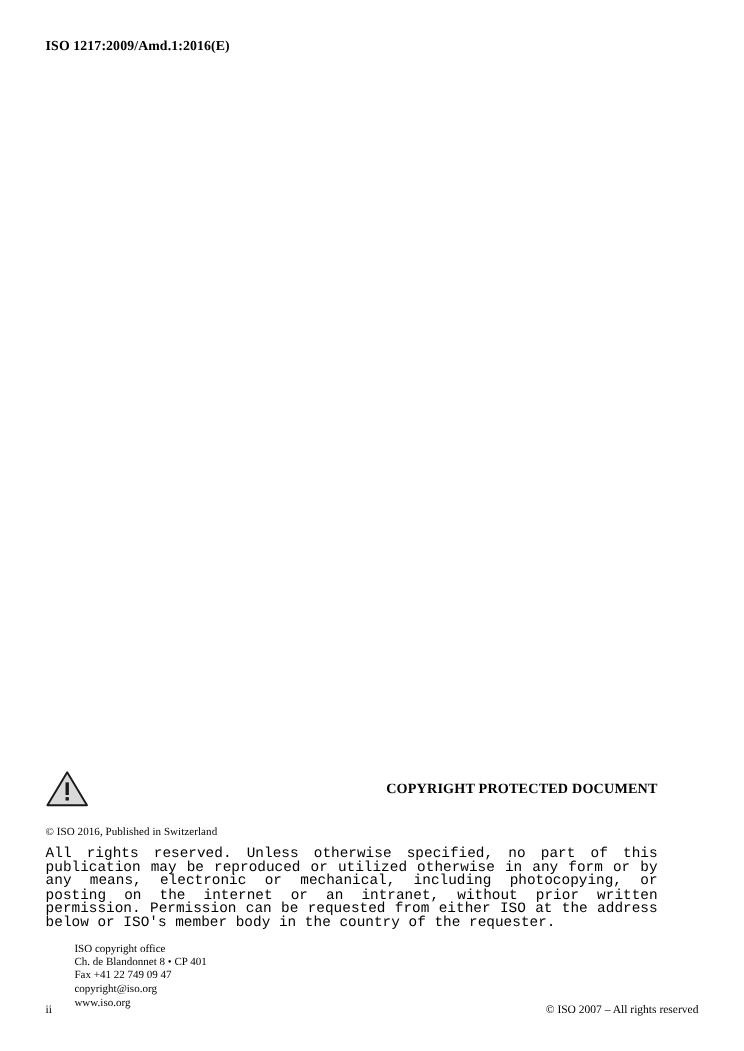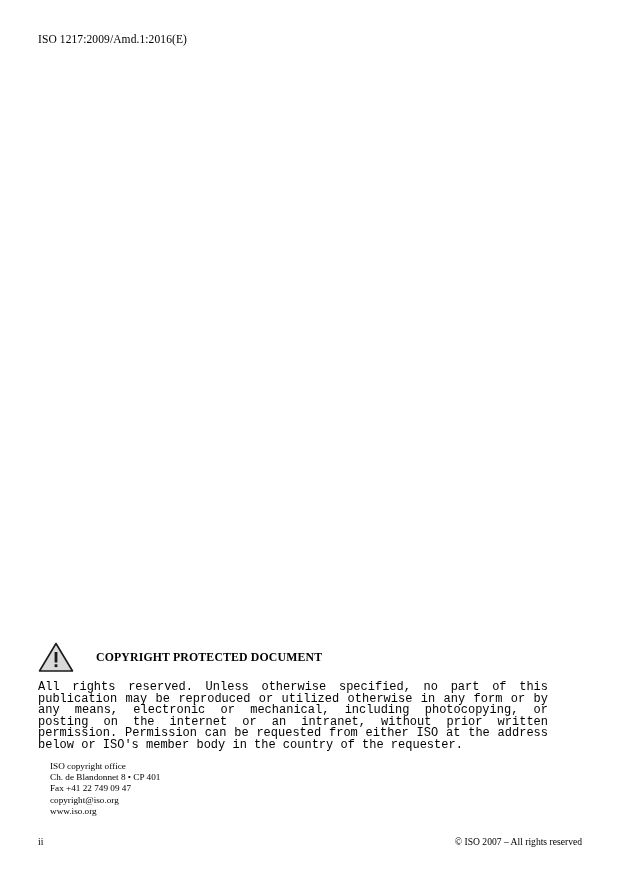--- a/index.html
+++ b/index.html
@@ -19,35 +19,36 @@
     position: absolute;
     inset: 0;
     width: 620px;
     height: 876px;
   }
   .header-title {
     position: absolute;
     left: 38px;
     top: 33px;
     font-family: "Liberation Serif", serif;
-    font-weight: normal;
+    font-weight: bold;
     font-size: 11.5px;
     letter-spacing: 0.1px;
     color: #000;
   }
   .copyright-block {
     position: absolute;
     left: 38px;
     top: 640px;
     width: 510px;
   }
   .cp-heading-row {
     display: flex;
     align-items: center;
     height: 34px;
+    justify-content: space-between;
   }
   .warn-icon {
     width: 36px;
     height: 32px;
     flex: 0 0 36px;
     position: relative;
     top: 0px;
   }
   .cp-heading {
     font-family: "Liberation Serif", serif;
@@ -72,20 +73,21 @@
   }
   .cp-address {
     margin-top: 9px;
     margin-left: 12px;
     font-size: 9.2px;
     line-height: 11.4px;
     font-family: "Liberation Serif", serif;
   }
   .cp-address div {
     white-space: nowrap;
+    margin-left: 12px;
   }
   .footer {
     position: absolute;
     left: 38px;
     right: 38px;
     top: 836px;
     display: flex;
     justify-content: space-between;
     align-items: flex-end;
     font-family: "Liberation Serif", serif;
@@ -111,20 +113,21 @@
       <span class="warn-icon">
         <svg viewBox="0 0 36 32" width="36" height="32" xmlns="http://www.w3.org/2000/svg">
           <polygon points="18,2.5 34.5,30 1.5,30" fill="#d9d9d9" stroke="#1a1a1a" stroke-width="1.6" stroke-linejoin="round"></polygon>
           <rect x="16.6" y="11" width="2.8" height="10.5" fill="#1a1a1a"></rect>
           <rect x="16.6" y="23.3" width="2.8" height="2.8" fill="#1a1a1a"></rect>
         </svg>
       </span>
       <span class="cp-heading">COPYRIGHT PROTECTED DOCUMENT</span>
     </div>
 
+    <div class="cp-line-published">©  ISO 2016, Published in Switzerland</div>
 
     <div class="cp-paragraph">All rights reserved. Unless otherwise specified, no part of this publication may be reproduced or utilized otherwise in any form or by any means, electronic or mechanical, including photocopying, or posting on the internet or an intranet, without prior written permission. Permission can be requested from either ISO at the address below or ISO's member body in the country of the requester.</div>
 
     <div class="cp-address">
       <div>ISO copyright office</div>
       <div>Ch. de Blandonnet 8 • CP 401</div>
       <div>Fax +41 22 749 09 47</div>
       <div>copyright@iso.org</div>
       <div>www.iso.org</div>
     </div>

